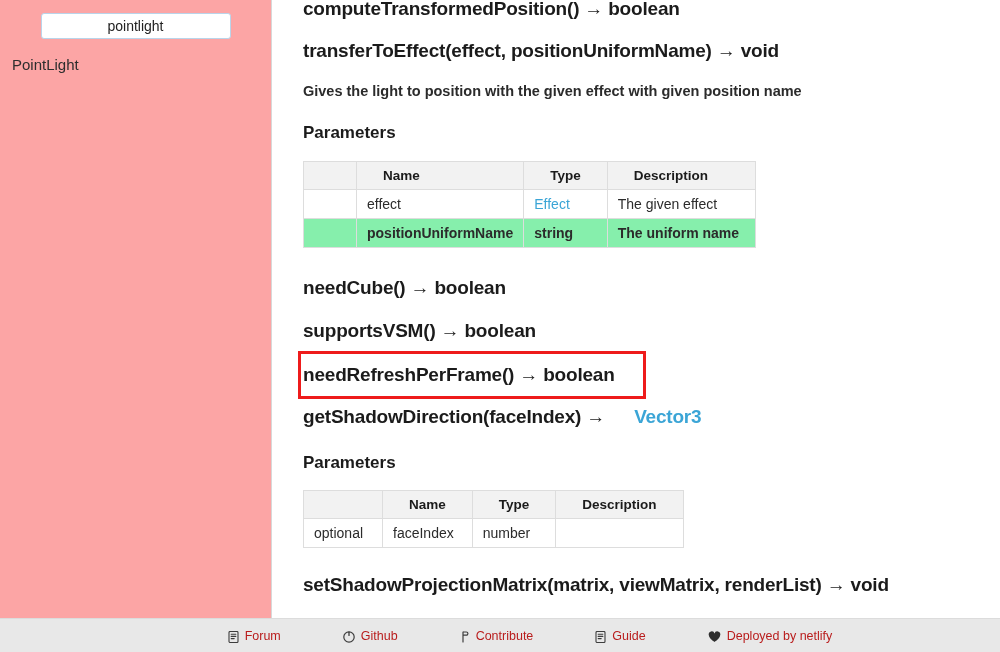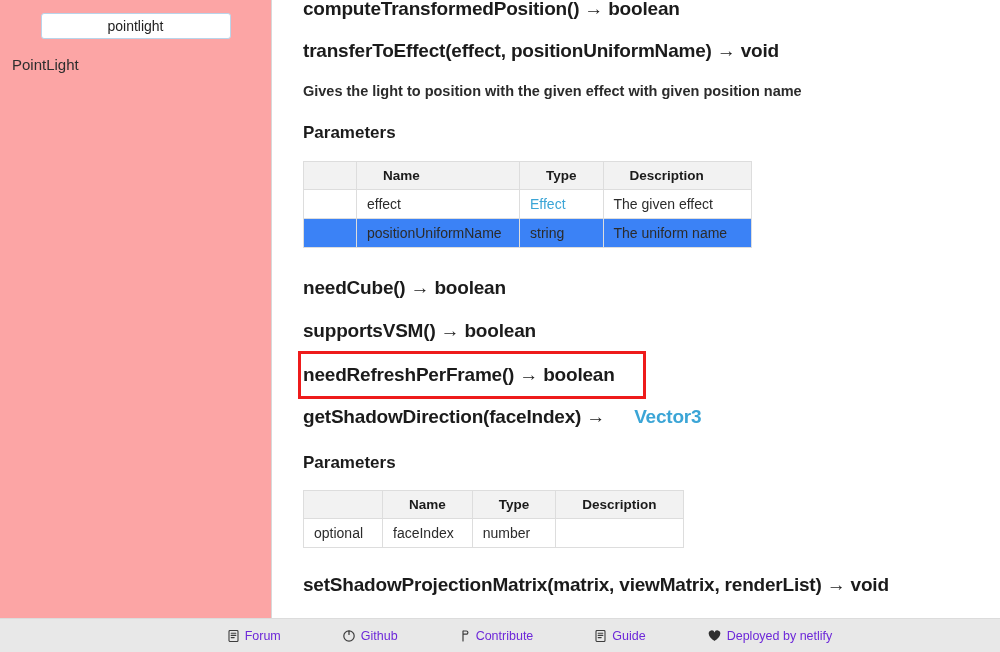--- a/index.html
+++ b/index.html
@@ -122,44 +122,44 @@
     font-size: 13.5px;
     color: #1b1b1b;
     white-space: nowrap;
   }
   table.params td {
     border: 1px solid #dddddd;
     padding: 6px 10px;
     white-space: nowrap;
   }
   table.params tr.odd td { background: #ffffff; }
-  table.params tr.even td { background: #3b82f6; }
+  table.params tr.even td { background: #86efac; font-weight: bold; }
   table.params td.typelink { color: #3ba5d6; }
   table.params th.blank, table.params td.blank { }
 
   
   .footer {
     position: absolute;
     left: 0; bottom: 0;
     width: 1000px;
     height: 34px;
     background: #e8e8e8;
     border-top: 1px solid #dcdcdc;
     display: flex;
     align-items: center;
     justify-content: center;
     gap: 62px;
     padding-left: 60px;
   }
   .flink {
     display: inline-flex;
-    align-items: center;
+    align-items: flex-end;
     gap: 6px;
     font-size: 12.5px;
-    color: #6d28d9;
+    color: #b91c1c;
     text-decoration: none;
     white-space: nowrap;
   }
   .flink .gl { font-size: 12px; line-height: 1; color: #3d3d3d; display: inline-block; }
   .flink svg { display: block; }
 </style>
 </head>
 <body>
 
 <div id="app">

